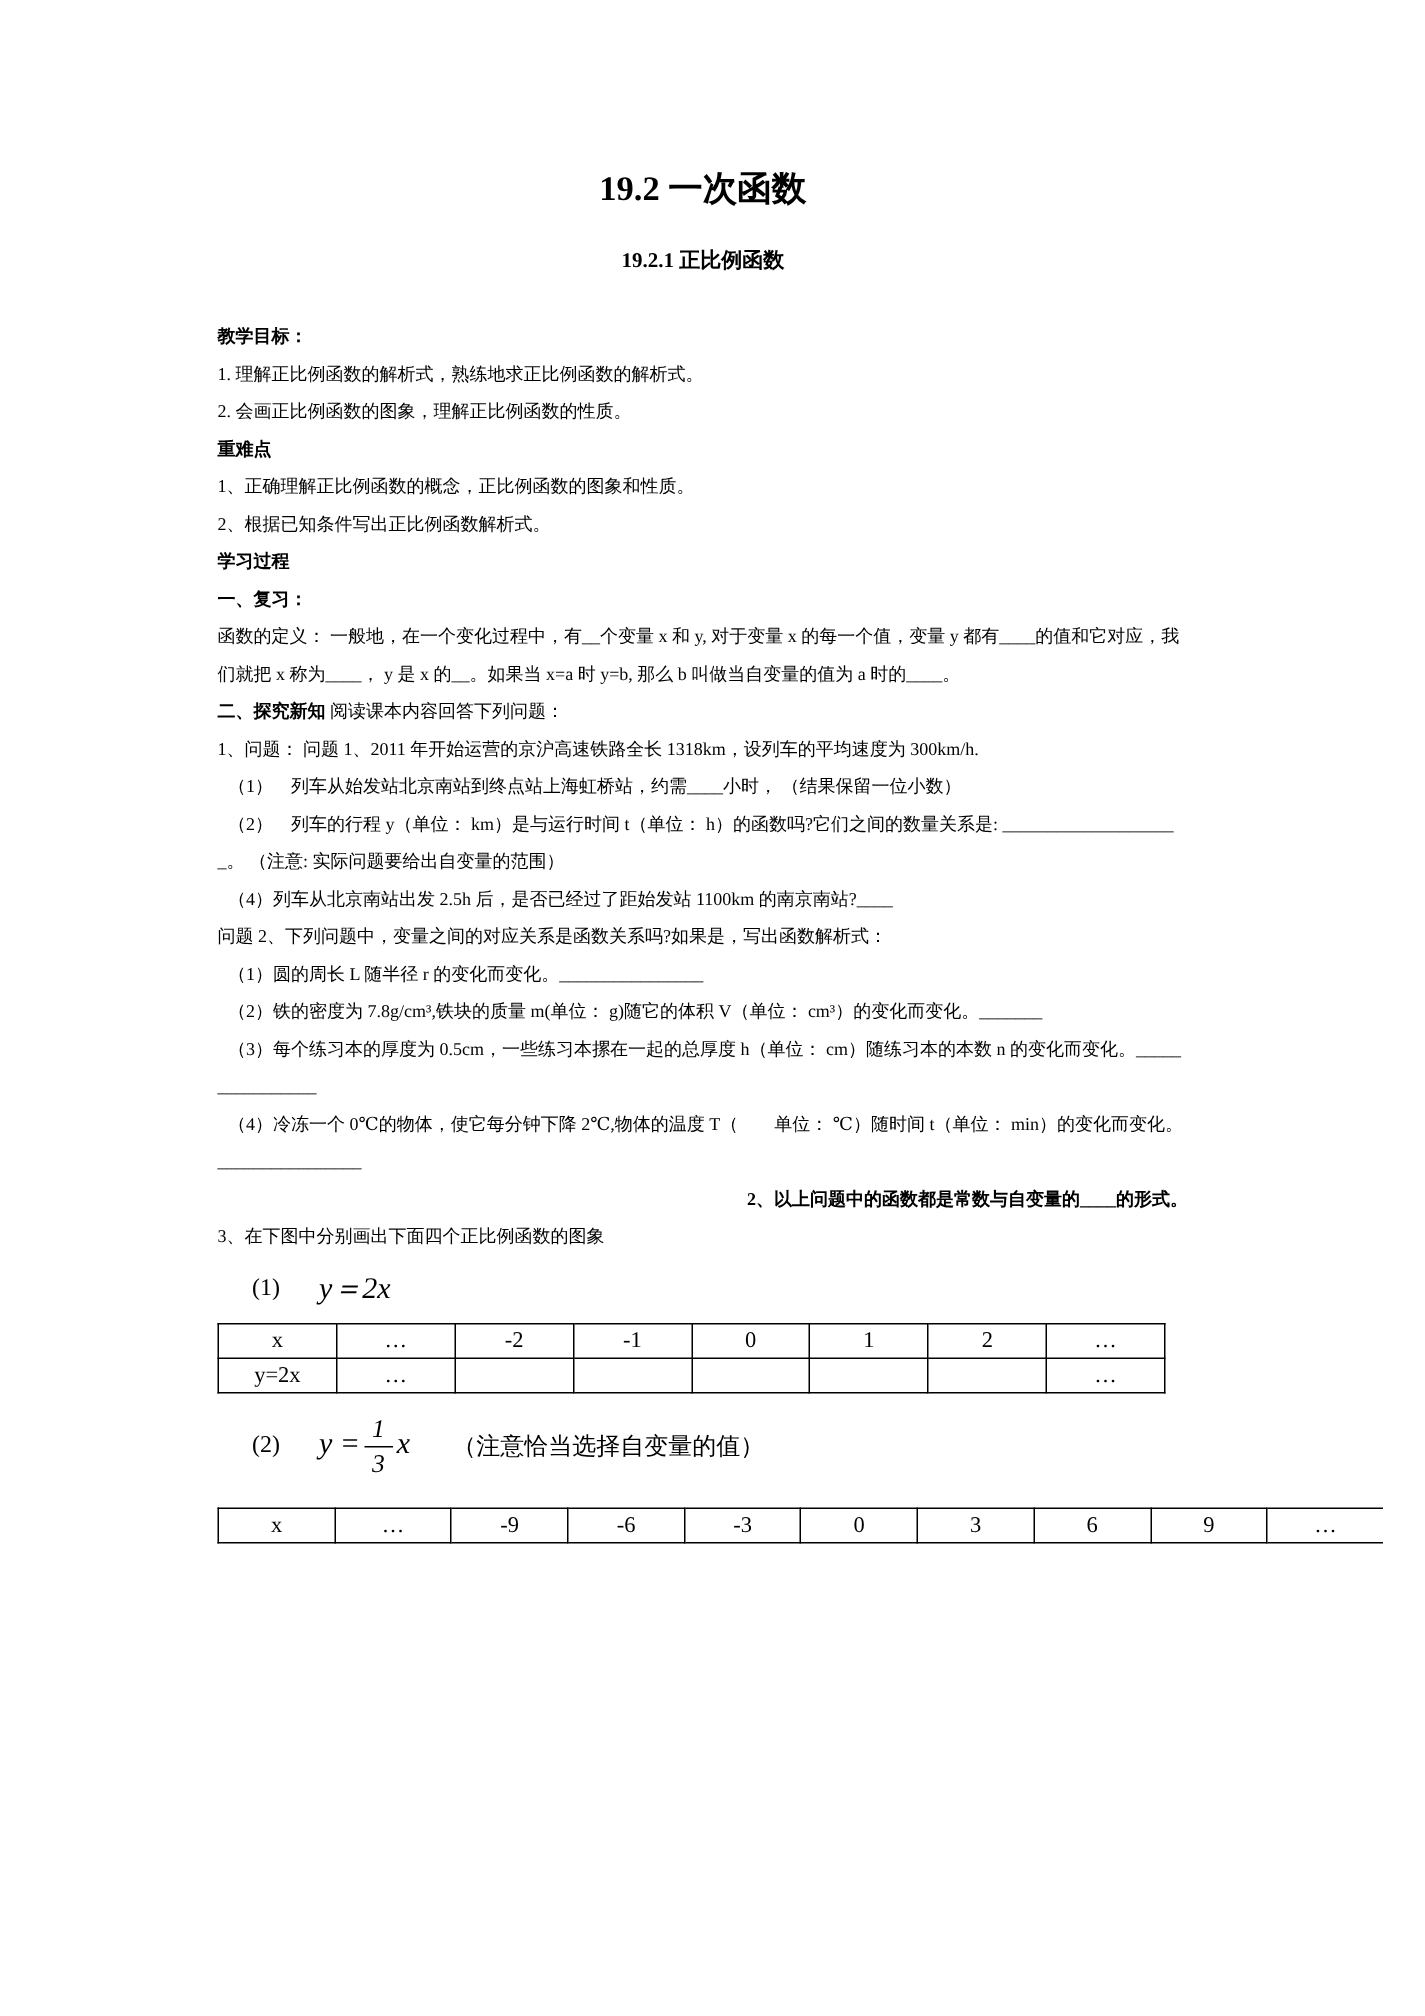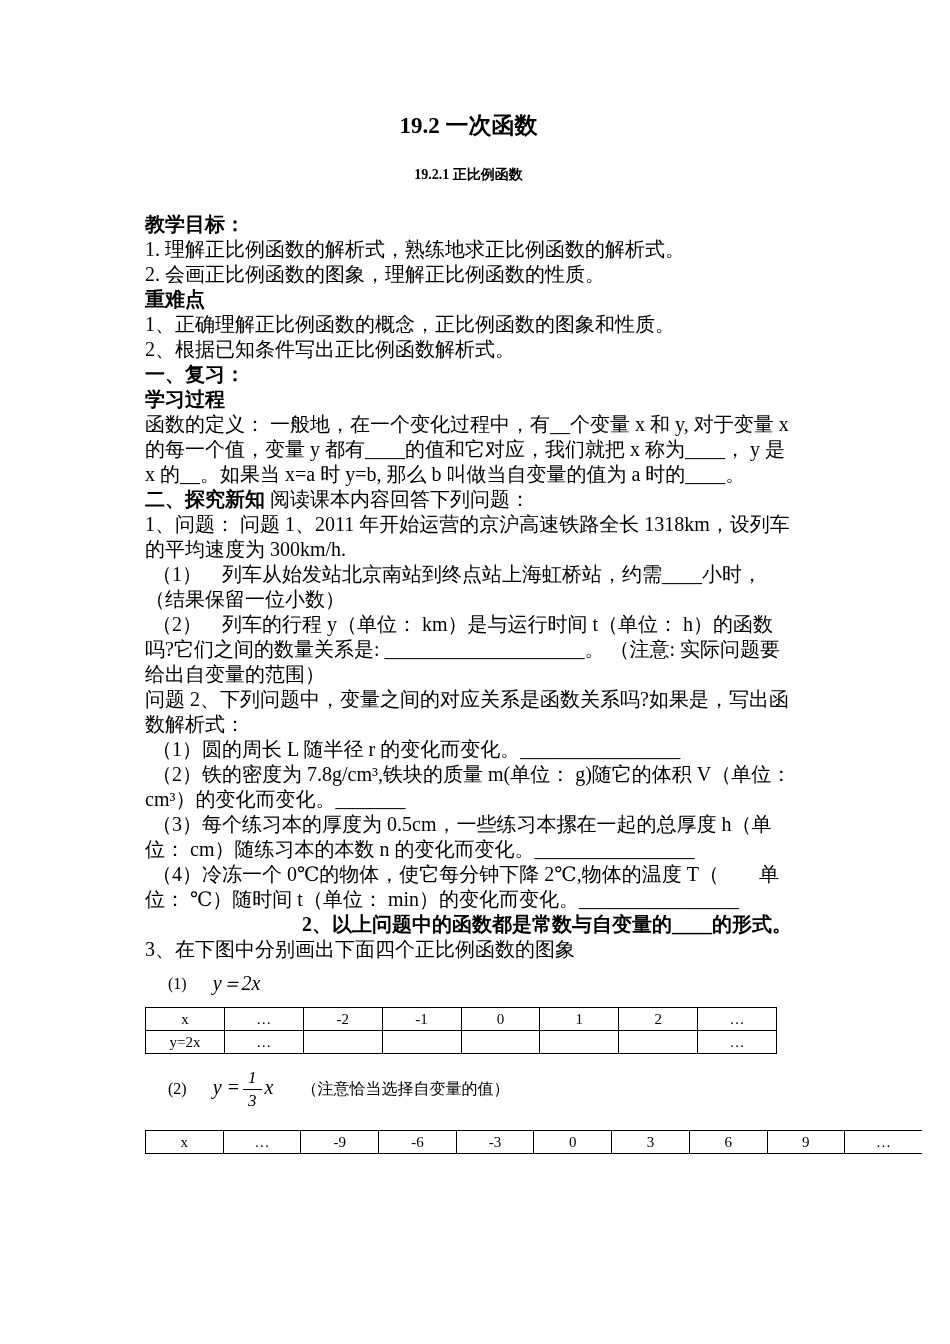--- a/index.html
+++ b/index.html
@@ -25,21 +25,21 @@
   }
   .doc-subtitle {
     text-align: center;
     font-size: 14px;
     font-weight: bold;
     margin: 0 0 24px 0;
     line-height: 26px;
   }
   p {
     margin: 0;
-    font-size: 20px;
+    font-size: 12px;
     line-height: 25px;
     word-break: break-all;
   }
   .b { font-weight: bold; }
   .indent-sm { text-indent: 7px; }
   .indent-md { text-indent: 28px; text-align: right; }
   .formula-row {
     display: flex;
     align-items: center;
     font-size: 16px;
@@ -89,29 +89,30 @@
     <p class="doc-subtitle">19.2.1  正比例函数</p>
 
     <p class="b">教学目标：</p>
     <p>1.  理解正比例函数的解析式，熟练地求正比例函数的解析式。</p>
     <p>2.  会画正比例函数的图象，理解正比例函数的性质。</p>
 
     <p class="b">重难点</p>
     <p>1、正确理解正比例函数的概念，正比例函数的图象和性质。</p>
     <p>2、根据已知条件写出正比例函数解析式。</p>
 
+    <p class="b">学习过程</p>
     <p class="b">一、复习：</p>
-    <p class="b">学习过程</p>
     <p>函数的定义： 一般地，在一个变化过程中，有__个变量 x 和 y, 对于变量 x 的每一个值，变量 y 都有____的值和它对应，我们就把 x 称为____， y 是 x 的__。如果当 x=a 时 y=b, 那么 b 叫做当自变量的值为 a 时的____。</p>
 
     <p><span class="b">二、探究新知</span><span> 阅读课本内容回答下列问题：</span></p>
 
     <p>1、问题： 问题 1、2011 年开始运营的京沪高速铁路全长 1318km，设列车的平均速度为 300km/h.</p>
     <p class="indent-sm">（1）　列车从始发站北京南站到终点站上海虹桥站，约需____小时， （结果保留一位小数）</p>
     <p class="indent-sm">（2）　列车的行程 y（单位： km）是与运行时间 t（单位： h）的函数吗?它们之间的数量关系是: ____________________。  （注意: 实际问题要给出自变量的范围）</p>
+    <p class="indent-sm">（4）列车从北京南站出发 2.5h 后，是否已经过了距始发站 1100km 的南京南站?____</p>
 
     <p>问题 2、下列问题中，变量之间的对应关系是函数关系吗?如果是，写出函数解析式：</p>
     <p class="indent-sm">（1）圆的周长 L 随半径 r 的变化而变化。________________</p>
     <p class="indent-sm">（2）铁的密度为 7.8g/cm³,铁块的质量 m(单位： g)随它的体积 V（单位： cm³）的变化而变化。_______</p>
     <p class="indent-sm">（3）每个练习本的厚度为 0.5cm，一些练习本摞在一起的总厚度 h（单位： cm）随练习本的本数 n 的变化而变化。________________</p>
     <p class="indent-sm">（4）冷冻一个 0℃的物体，使它每分钟下降 2℃,物体的温度 T（　　单位： ℃）随时间 t（单位： min）的变化而变化。________________</p>
 
     <p class="b indent-md">2、以上问题中的函数都是常数与自变量的____的形式。</p>
 
     <p>3、在下图中分别画出下面四个正比例函数的图象</p>

